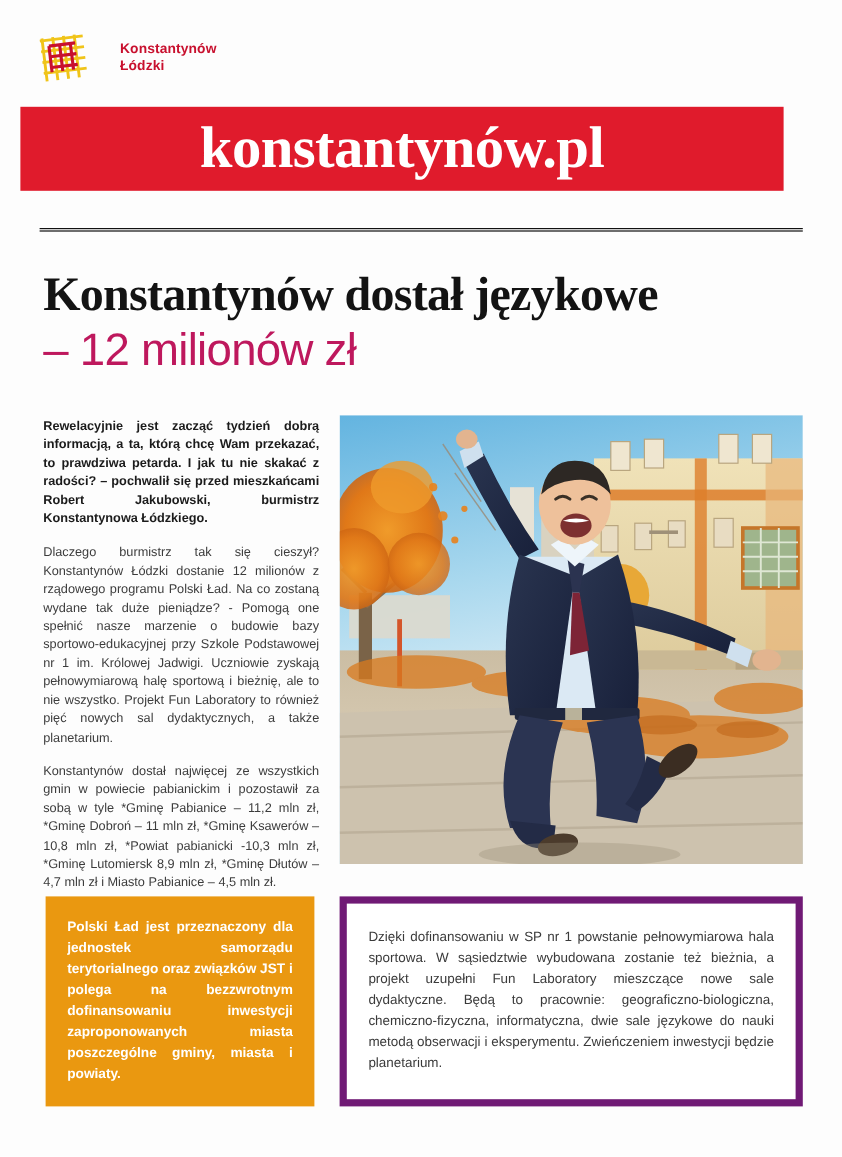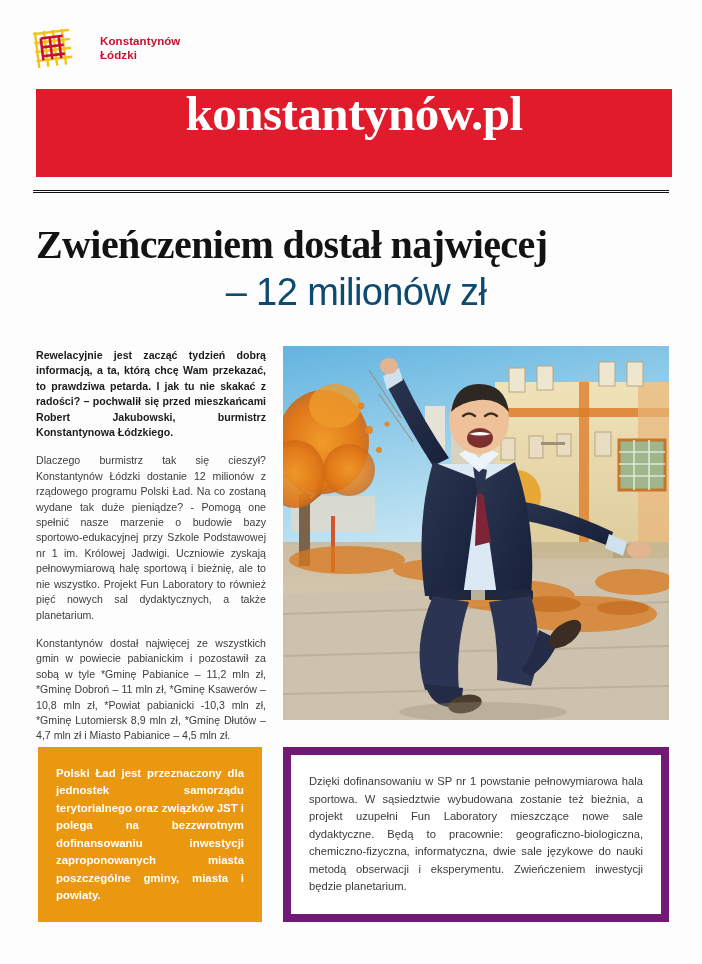--- a/index.html
+++ b/index.html
@@ -67,27 +67,27 @@
     font-family: "Liberation Serif", serif;
     font-weight: bold;
     font-size: 11.5px;
     line-height: 22px;
     text-align: center;
     letter-spacing: 0.2px;
   }
 
   .masthead {
     position: absolute;
-    left: 36px;
+    left: 17px;
     top: 89px;
     width: 636px;
-    height: 88px;
+    height: 70px;
     background: #e01b2c;
     display: flex;
-    align-items: flex-start;
+    align-items: center;
     justify-content: center;
   }
   .masthead-title {
     font-family: "Liberation Serif", serif;
     font-weight: bold;
     font-size: 49px;
     line-height: 1;
     color: #ffffff;
     letter-spacing: -0.5px;
     padding-bottom: 4px;
@@ -141,24 +141,23 @@
     line-height: 46px;
     color: #131313;
     letter-spacing: -0.6px;
     white-space: nowrap;
   }
   .headline-l2 {
     font-family: "Liberation Sans", sans-serif;
     font-weight: normal;
     font-size: 38px;
     line-height: 48px;
-    color: #0c4a6e;
+    color: #be185d;
     letter-spacing: -0.6px;
     white-space: nowrap;
-    text-align: center;
   }
 
   
   .col-left {
     position: absolute;
     left: 36px;
     top: 348px;
     width: 230px;
   }
   .col-left p {
@@ -209,21 +208,21 @@
     color: #ffffff;
     text-align: justify;
   }
 
   .box-outline {
     position: absolute;
     left: 283px;
     top: 747px;
     width: 386px;
     height: 175px;
-    border: 8px solid #701a75;
+    border: 6px solid #701a75;
     box-sizing: border-box;
     background: #ffffff;
     display: flex;
     align-items: center;
   }
   .box-outline p {
     margin: 0;
     padding: 0 18px;
     font-family: "Liberation Sans", sans-serif;
     font-size: 11.2px;
@@ -271,21 +270,21 @@
   </div>
 
   <div class="masthead">
     <div class="masthead-title">konstantynów.pl</div>
   </div>
 
 
   <div class="rule-double"></div>
 
   <div class="headline">
-    <div class="headline-l1">Zwieńczeniem dostał najwięcej</div>
+    <div class="headline-l1">Konstantynów dostał językowe</div>
     <div class="headline-l2">– 12 milionów zł</div>
   </div>
 
   <div class="col-left">
     <p class="lead">Rewelacyjnie jest zacząć tydzień dobrą informacją, a ta, którą chcę Wam przekazać, to prawdziwa petarda. I jak tu nie skakać z radości? – pochwalił się przed mieszkańcami Robert Jakubowski, burmistrz Konstantynowa Łódzkiego.</p>
     <p>Dlaczego burmistrz tak się cieszył? Konstantynów Łódzki dostanie 12 milionów z rządowego programu Polski Ład. Na co zostaną wydane tak duże pieniądze? - Pomogą one spełnić nasze  marzenie o budowie bazy sportowo-edukacyjnej przy Szkole Podstawowej nr 1 im. Królowej Jadwigi. Uczniowie zyskają pełnowymiarową halę sportową i bieżnię, ale to nie wszystko. Projekt Fun Laboratory to również pięć nowych sal dydaktycznych, a także planetarium.</p>
     <p>Konstantynów dostał najwięcej ze wszystkich gmin w powiecie pabianickim i pozostawił za sobą w tyle *Gminę Pabianice – 11,2 mln zł, *Gminę Dobroń – 11 mln zł, *Gminę Ksawerów – 10,8 mln zł, *Powiat pabianicki -10,3 mln zł, *Gminę Lutomiersk 8,9 mln zł, *Gminę Dłutów – 4,7 mln zł i Miasto Pabianice – 4,5 mln zł.</p>
   </div>
 
   <div class="photo">

